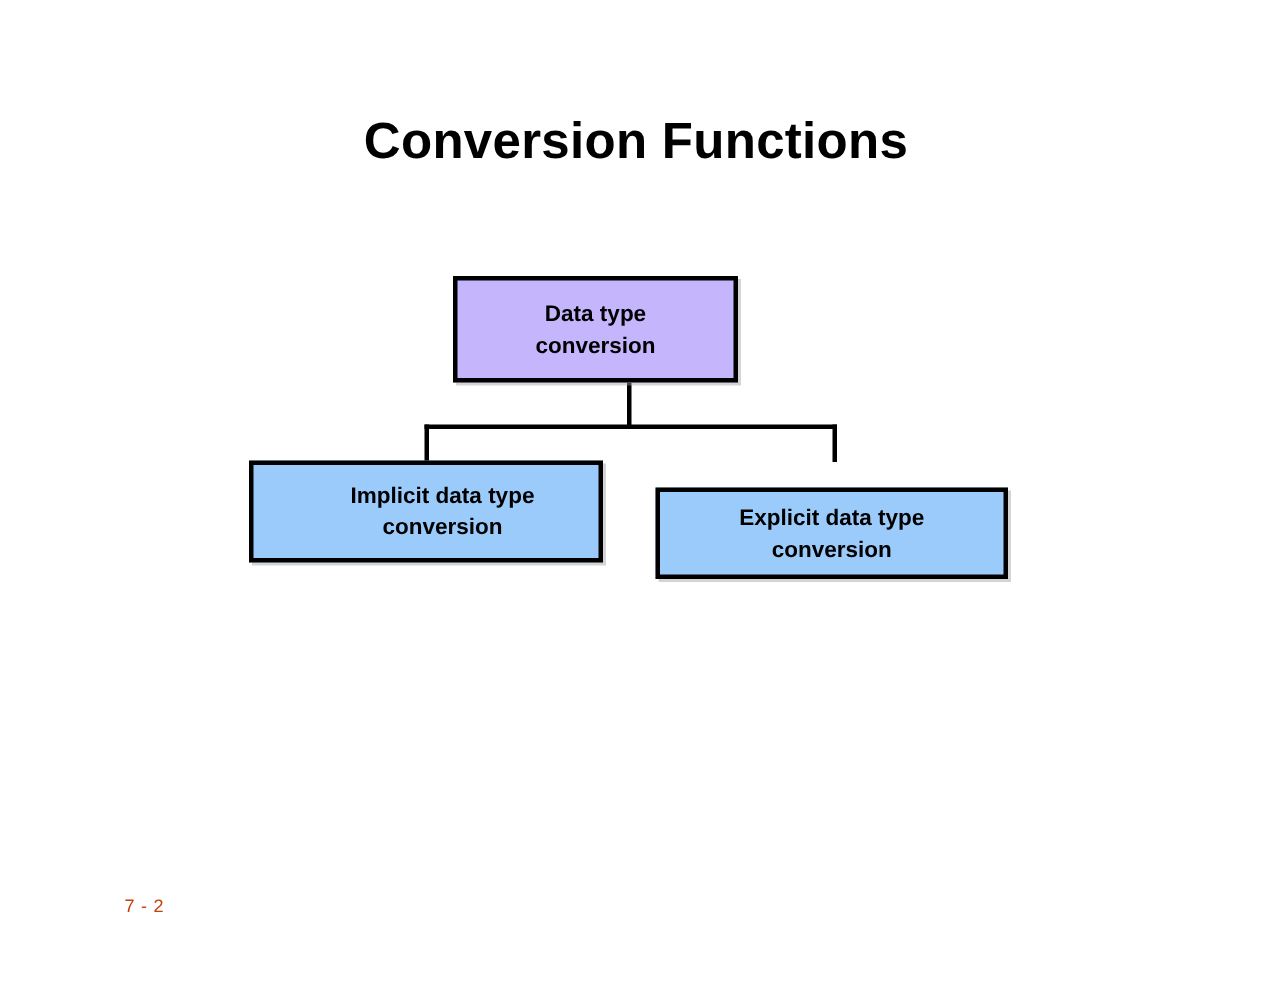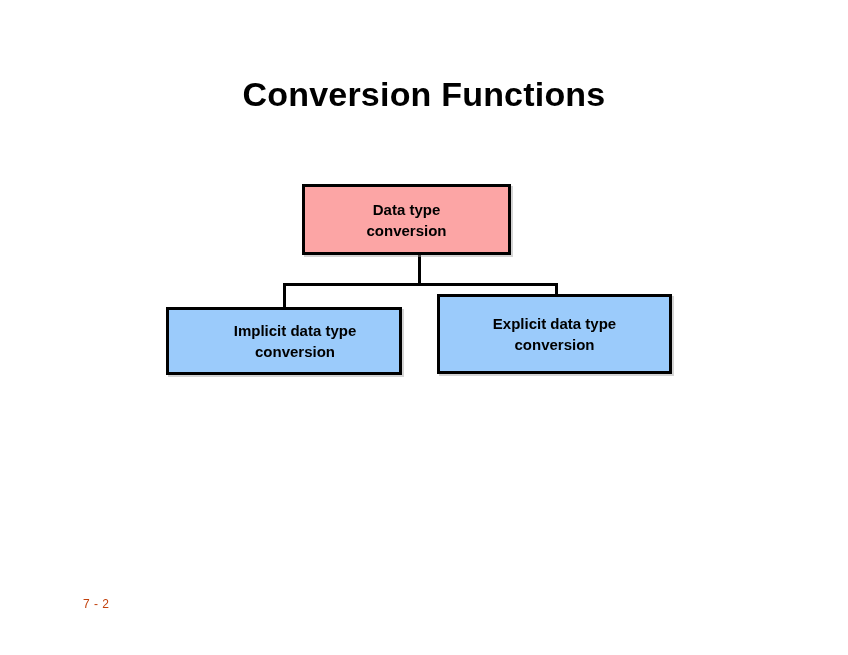--- a/index.html
+++ b/index.html
@@ -59,38 +59,38 @@
   }
   .node .node-label {
     display: block;
     width: 100%;
     white-space: pre-line;
   }
 
   #node-root {
     left: 302px;
     top: 184px;
-    width: 209px;
+    width: 190px;
     height: 71px;
-    background: #fca5a5;
+    background: #c4b5fd;
     justify-content: center;
   }
   #node-implicit {
     left: 166px;
     top: 307px;
     width: 236px;
     height: 68px;
     background: #9bcbfb;
     padding-left: 22px;
   }
   #node-explicit {
     left: 437px;
-    top: 294px;
+    top: 325px;
     width: 235px;
-    height: 80px;
+    height: 61px;
     background: #9bcbfb;
   }
 
   
   .connector {
     position: absolute;
     background: #000000;
     z-index: 1;
   }
   

